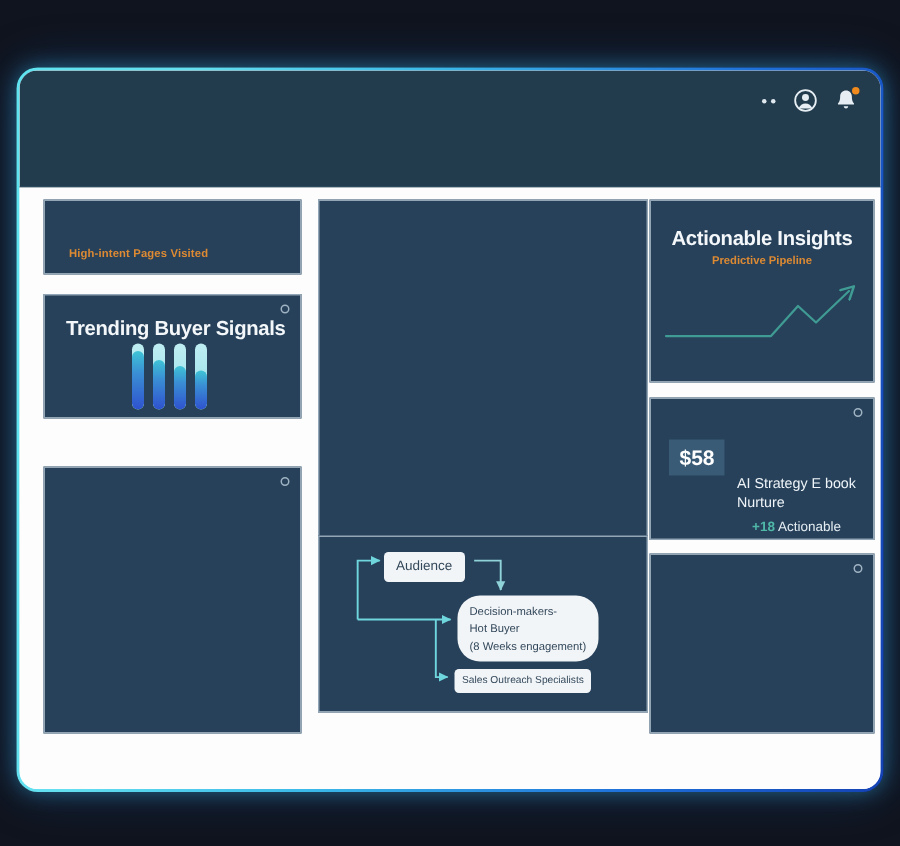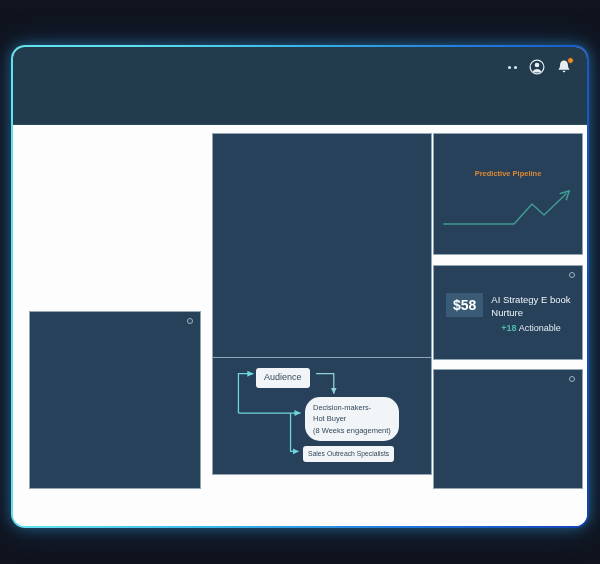--- a/index.html
+++ b/index.html
@@ -219,21 +219,21 @@
   }
   #offer-price {
     background: #3a5b76;
     color: #ffffff;
     font-size: 14px;
     font-weight: 700;
     padding: 5px 7px;
     line-height: 1;
     flex: none;
   }
-  #offer-text { padding-top: 1px; }
+  #offer-text { padding-top: 1px; margin-top: 23px; }
   #offer-name {
     font-size: 9.5px;
     color: #eef4f8;
     line-height: 1.35;
     max-width: 104px;
   }
   #offer-metric {
     margin-top: 3px;
     margin-left: 10px;
     font-size: 9px;
@@ -308,21 +308,42 @@
               <path d="M10 17.1c.2 1.2 1 2 2 2s1.8-.8 2-2z"></path>
             </svg>
             <span class="bell-badge"></span>
           </span>
 
         </div>
       </div>
 
       <div id="dashboard">
 
-
+        <div class="panel" id="panel-pages">
+          <div class="small-orange-label">High-intent Pages Visited</div>
+        </div>
+
+        <div class="panel" id="panel-signals">
+          <span class="dot-marker"></span>
+          <div class="panel-title">Trending Buyer Signals</div>
+          <div id="bar-group">
+              <div class="sig-bar" style="height: 100%; background: linear-gradient(rgb(191, 238, 242) 0%, rgb(169, 230, 238) 45%, rgb(127, 214, 224) 100%);">
+                <span style="height: 88%; background: linear-gradient(rgb(63, 196, 214) 0%, rgb(58, 143, 212) 38%, rgb(47, 82, 207) 100%);"></span>
+              </div>
+              <div class="sig-bar" style="height: 100%; background: linear-gradient(rgb(191, 238, 242) 0%, rgb(169, 230, 238) 45%, rgb(127, 214, 224) 100%);">
+                <span style="height: 74%; background: linear-gradient(rgb(63, 196, 214) 0%, rgb(58, 143, 212) 38%, rgb(47, 82, 207) 100%);"></span>
+              </div>
+              <div class="sig-bar" style="height: 100%; background: linear-gradient(rgb(191, 238, 242) 0%, rgb(169, 230, 238) 45%, rgb(127, 214, 224) 100%);">
+                <span style="height: 66%; background: linear-gradient(rgb(63, 196, 214) 0%, rgb(58, 143, 212) 38%, rgb(47, 82, 207) 100%);"></span>
+              </div>
+              <div class="sig-bar" style="height: 100%; background: linear-gradient(rgb(191, 238, 242) 0%, rgb(169, 230, 238) 45%, rgb(127, 214, 224) 100%);">
+                <span style="height: 58%; background: linear-gradient(rgb(63, 196, 214) 0%, rgb(58, 143, 212) 38%, rgb(47, 82, 207) 100%);"></span>
+              </div>
+            </div>
+        </div>
 
         <div class="panel" id="panel-lower-left">
           <span class="dot-marker"></span>
         </div>
 
         <div class="panel" id="panel-main"></div>
 
         <div class="panel" id="panel-flow">
 
           <svg id="flow-svg" viewBox="0 0 220 118">
@@ -349,20 +370,21 @@
           <div class="flow-node" id="node-leads">
             <div>Decision-makers-</div>
             <div>Hot Buyer</div>
             <div>(8 Weeks engagement)</div>
           </div>
 
           <div class="flow-node" id="node-sales">Sales Outreach Specialists</div>
         </div>
 
         <div class="panel" id="panel-insights">
+          <div id="insights-title">Actionable Insights</div>
           <div id="insights-sub">Predictive Pipeline</div>
           <svg id="insights-chart" viewBox="0 0 138 60">
             <defs>
               <marker id="trend-arrow" markerWidth="7" markerHeight="7" refX="3" refY="3.5" orient="auto" markerUnits="strokeWidth">
                 <path d="M0.5,0.6 L6,3.5 L0.5,6.4" fill="none" stroke="#3f9b93" stroke-width="1.1" stroke-linecap="round" stroke-linejoin="round"></path>
               </marker>
             </defs>
             <path d="M4,44 L74,44 L92,24 L104,35 L126,14" fill="none" stroke="#3f9b93" stroke-width="1.5" stroke-linecap="round" stroke-linejoin="round" marker-end="url(#trend-arrow)"></path>
           </svg>
         </div>

